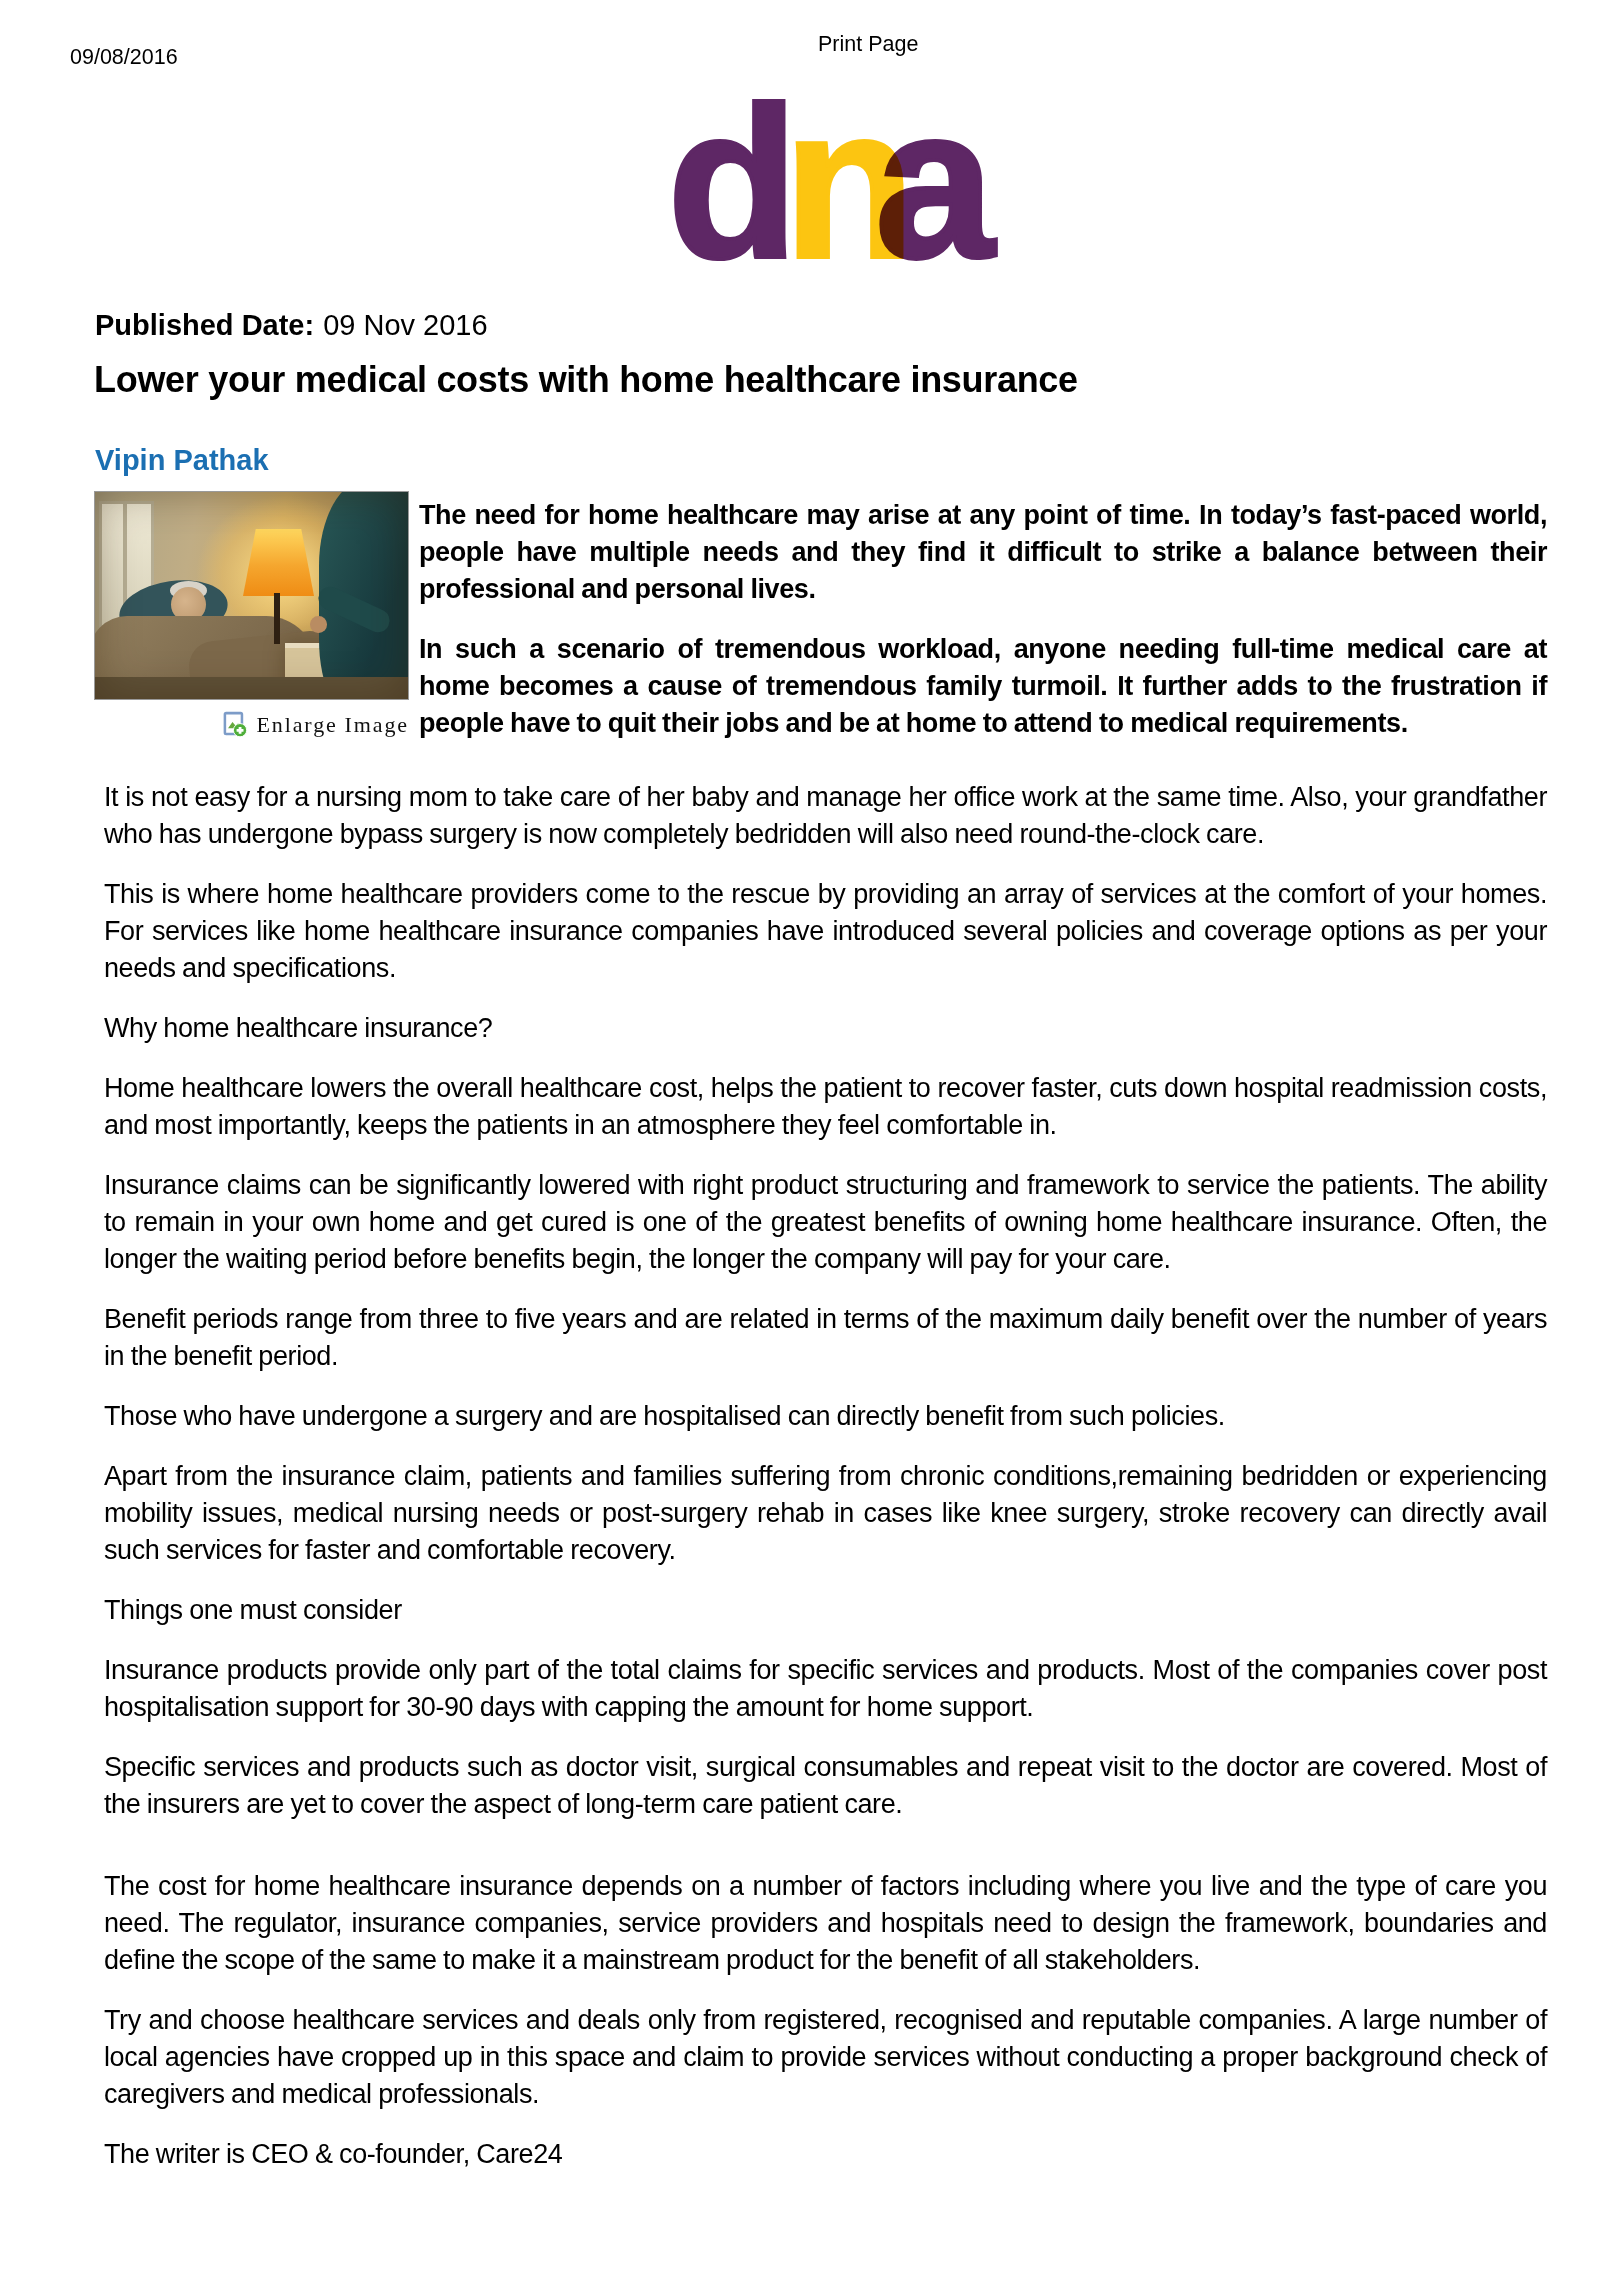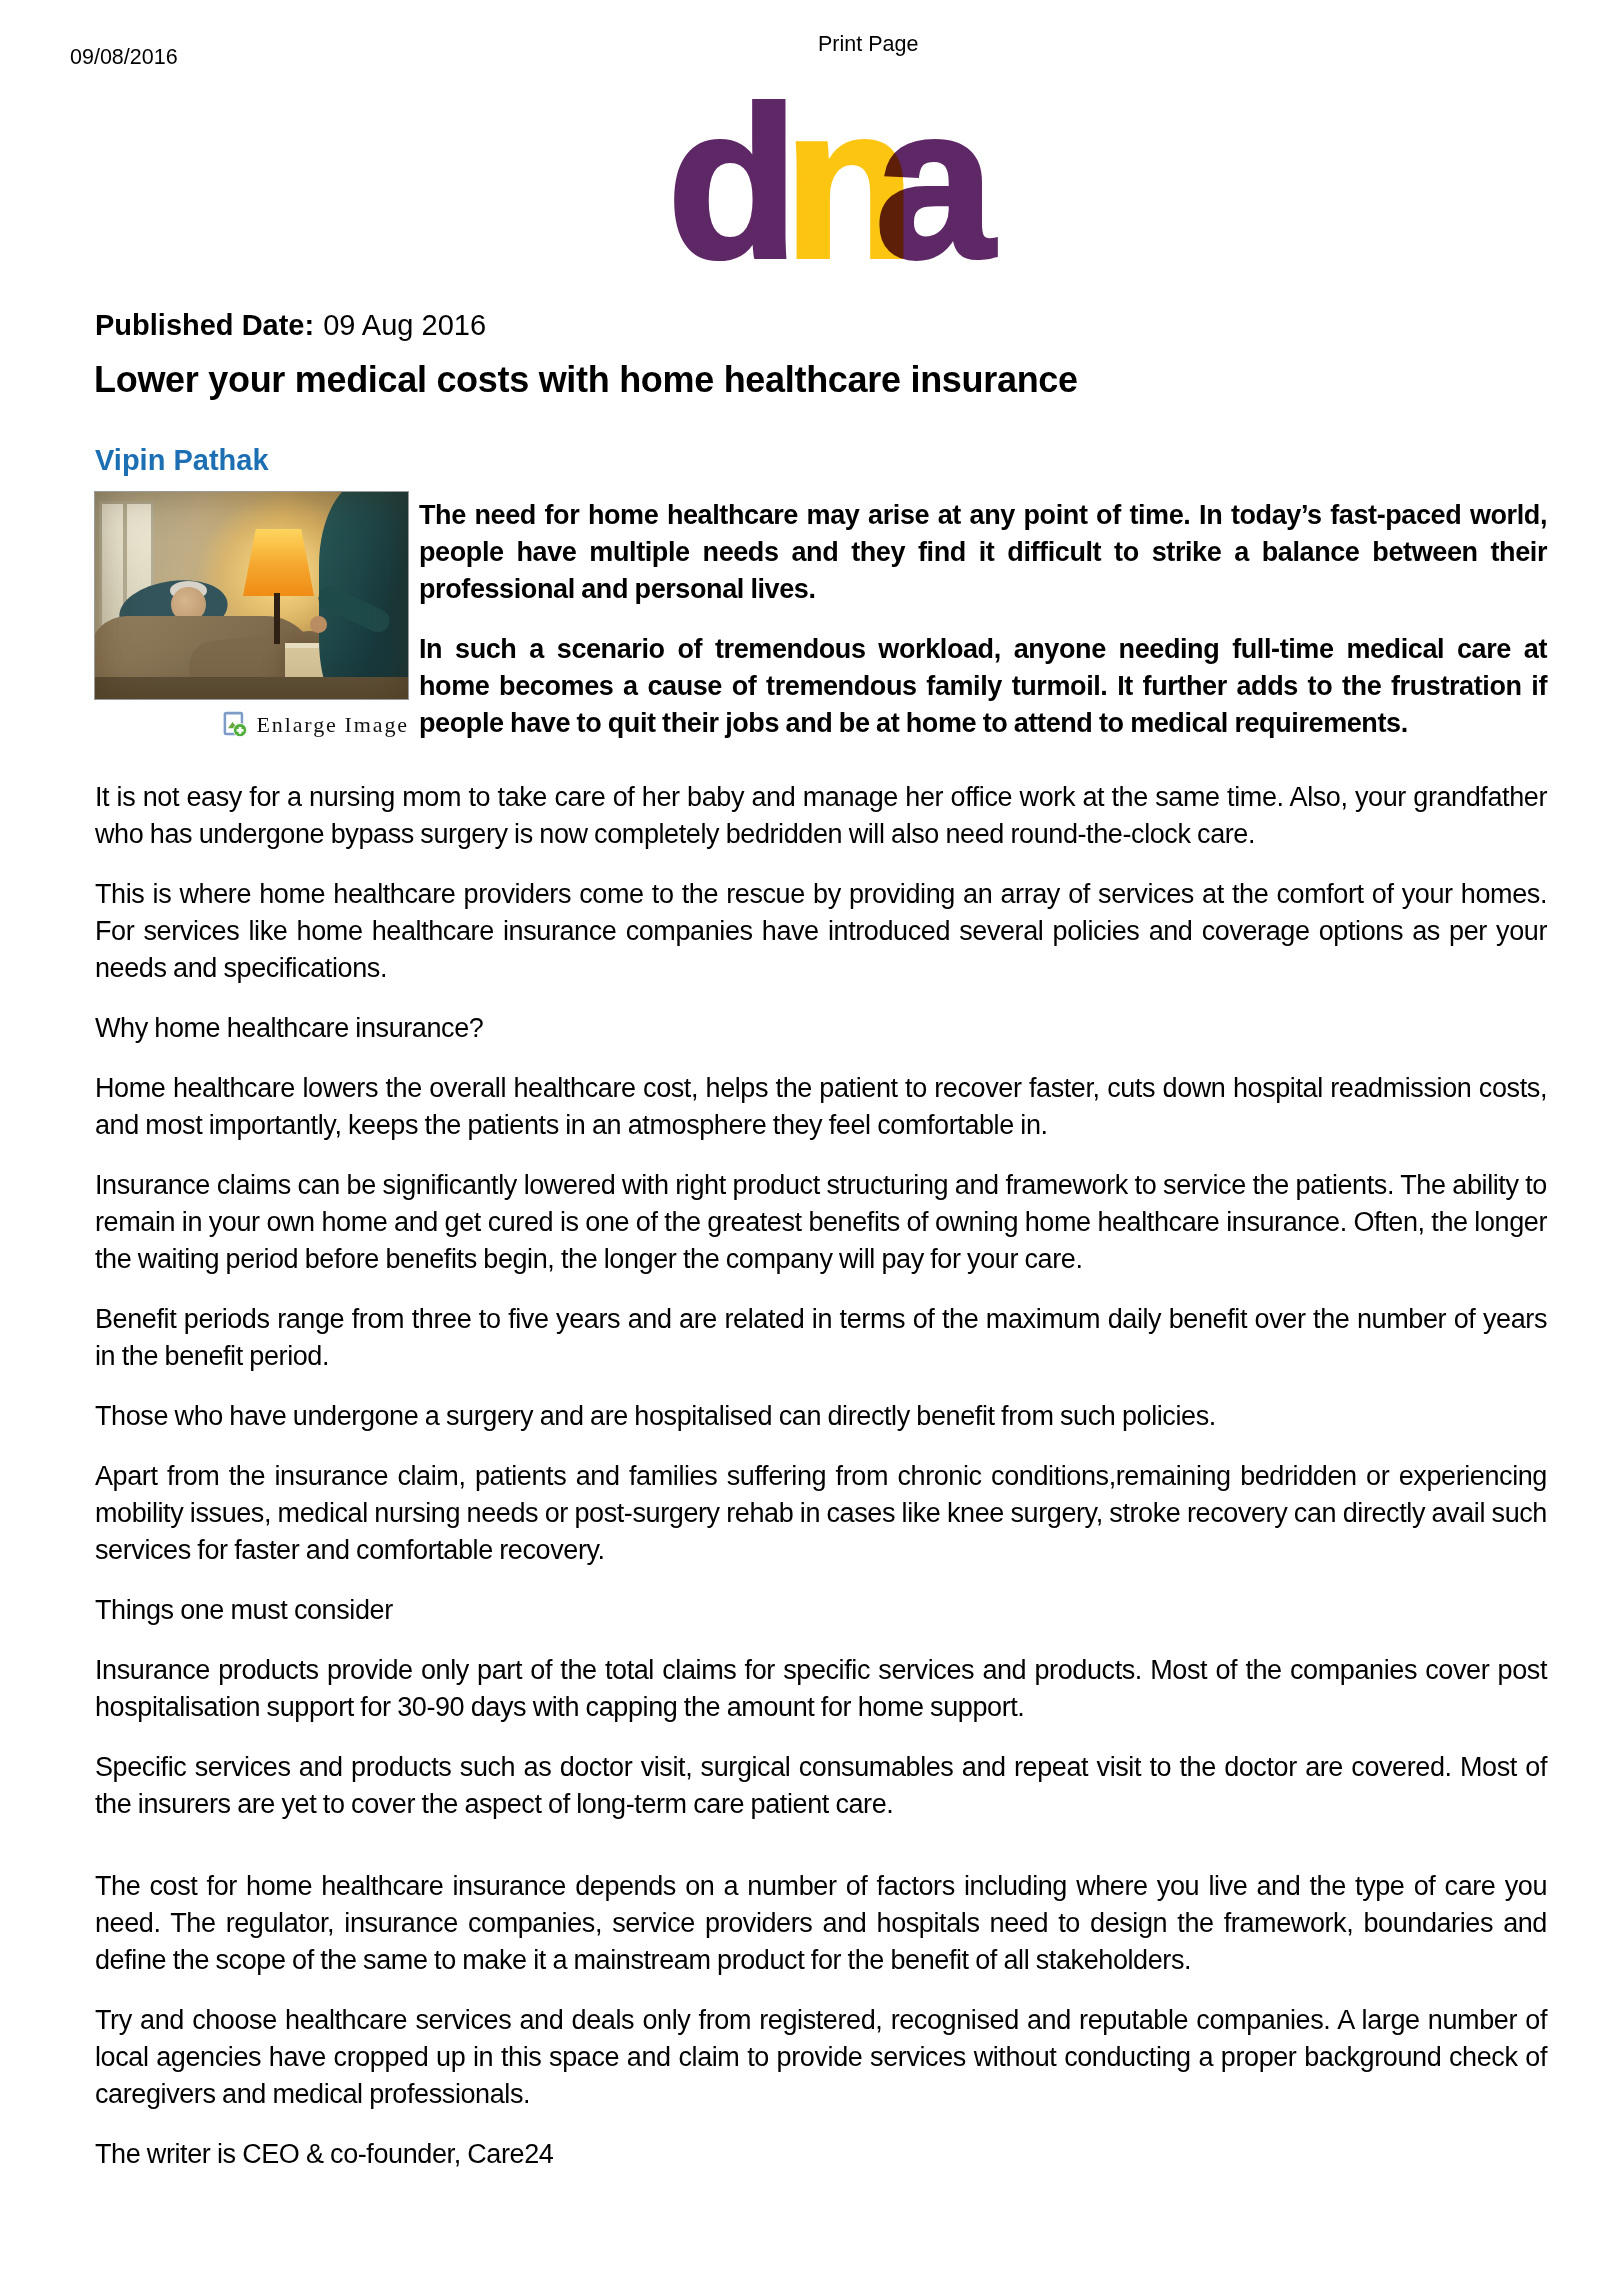--- a/index.html
+++ b/index.html
@@ -27,21 +27,21 @@
 
   
   .article{position:absolute;left:94px;top:491px;width:1453px;
            font-size:27px;line-height:37px;text-align:justify;
            letter-spacing:-0.4px;word-spacing:-0.6px;color:#000;}
   .lead-row{display:flex;margin-bottom:37px;}
   .figure-col{flex:0 0 315px;margin-right:10px;font-family:Liberation Serif, serif;}
   .lead-text{flex:1;padding-top:6.3px;}
   .lead-text p{margin:0 0 23px 0;font-weight:bold;}
   .lead-text p:last-child{margin-bottom:0;}
-  .body-p{margin:0 0 23px 1px;}
+  .body-p{margin:0 0 23px 10px;}
   .gap-top{padding-top:21.5px;}
 
   
   .photo{width:315px;height:209px;position:relative;overflow:hidden;
          border:0.6px solid #9a9a9a;box-sizing:border-box;
          background:linear-gradient(100deg,#aba284 0%,#c0ad85 30%,#c9a967 55%,#a98a55 80%,#97764a 100%);}
   .photo *{position:absolute;}
   .ph-window{left:3.8px;top:9px;width:55px;height:127px;background:linear-gradient(#efead6,#d8d2ba);
              border:3.8px solid #b5ad93;box-sizing:border-box;}
   .ph-window:after{content:"";position:absolute;left:21.5px;top:0;width:3.8px;height:100%;background:#b5ad93;}
@@ -81,21 +81,21 @@
 <div class="page">
 
   <div class="print-header-date">09/08/2016</div>
   <div class="print-header-title">Print Page</div>
 
   <div class="logo">
     <span class="l-d" style="color: rgb(94, 39, 101);">d</span><span class="l-n" style="color: rgb(252, 197, 17);">n</span><span class="l-a" style="color: rgb(94, 39, 101);">a</span>
   </div>
 
   <div class="published">
-    <b>Published Date:</b><span class="value">09 Aug 2016</span>
+    <b>Published Date:</b><span class="value">09 Nov 2016</span>
   </div>
 
   <h1 class="headline">Lower your medical costs with home healthcare insurance</h1>
 
   <div class="byline" style="color: rgb(27, 111, 178); margin-top: 8px;">Vipin Pathak</div>
 
   <div class="article">
     <div class="lead-row">
       <div class="figure-col">
         <div class="photo">

